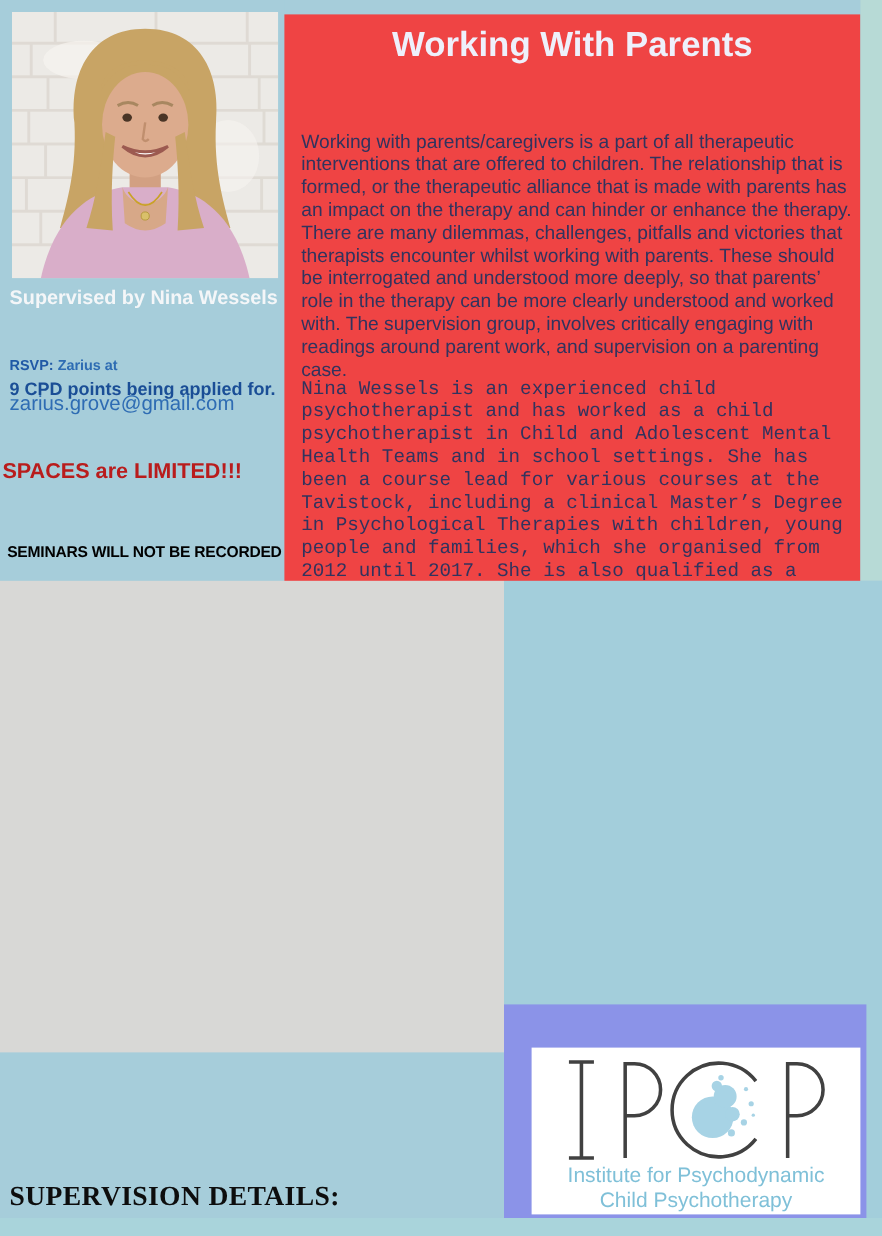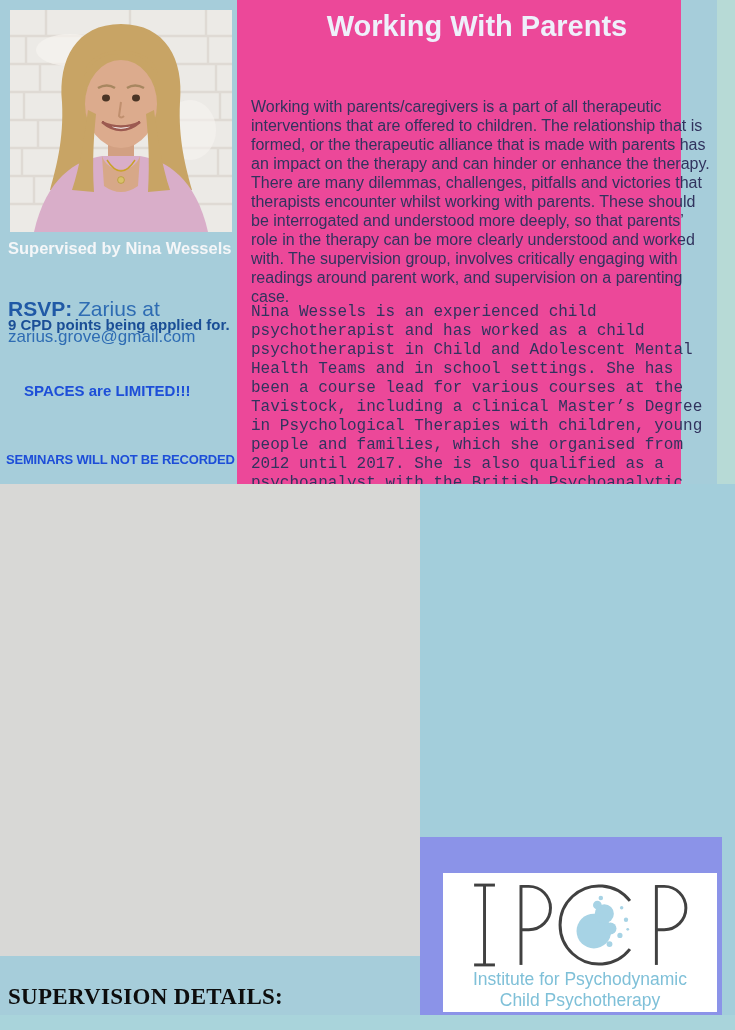--- a/index.html
+++ b/index.html
@@ -2,41 +2,41 @@
 <html><head>
 <meta charset="utf-8">
 <style>
   * { margin:0; padding:0; box-sizing:border-box; }
   html,body { width:735px; }
   body { font-family:"Liberation Sans", sans-serif; }
   .canvas { position:relative; width:735px; height:1030px; overflow:hidden; background:#a6cdda; }
 
   
   .sidebar-top   { position:absolute; left:0;   top:0; width:237px; height:440px; background:#a6cdda; }
-  .main-top      { position:absolute; left:237px; top:0; width:444px; height:484px; background:#ec4899; }
+  .main-top      { position:absolute; left:237px; top:12px; width:480px; height:484px; background:#ef4444; }
   .strip-right   { position:absolute; left:717px; top:0; width:18px;  height:484px; background:#b7dad6; }
 
   
-  .gray-panel    { position:absolute; left:0;    top:484px; width:420px; height:472px; background:#d8d8d6;font-family:Liberation Serif, serif; }
+  .gray-panel    { position:absolute; left:0;    top:484px; width:420px; height:393px; background:#d8d8d6;font-family:Liberation Serif, serif; }
   .payment-panel { position:absolute; left:420px; top:484px; width:315px; height:531px; background:#a3cedb; }
   .ipcp-panel    { position:absolute; left:420px; top:837px; width:302px; height:178px; background:#8b93e8; }
   .bottom-strip  { position:absolute; left:0; top:1015px; width:735px; height:15px; background:#a9d4db; }
 
   
   .photo-frame { position:absolute; left:10px; top:10px; width:222px; height:222px; overflow:hidden; }
 
   
   .supervised { position:absolute; left:8px; top:239px; width:228px; font-size:16.5px; font-weight:bold;
                 color:#f4f6f8; white-space:nowrap; }
   .cpd       { position:absolute; left:8px; top:272px; font-size:15px; font-weight:bold; color:#1a4e96; white-space:nowrap;margin-top:44px; }
-  .rsvp-line { position:absolute; left:8px; top:297px; font-size:21px; color:#2e6cb3; }
+  .rsvp-line { position:absolute; left:8px; top:297px; font-size:12px; color:#2e6cb3;font-weight:bold; }
   .rsvp-line b { color:#2059a6; }
   .rsvp-email{ position:absolute; left:8px; top:327px; font-size:17px; color:#2e6cb3; }
-  .spaces    { position:absolute; left:24px; top:382px; font-size:15px; font-weight:bold; color:#1d4ed8; white-space:nowrap; }
-  .seminars  { position:absolute; left:6px; top:452px; font-size:13px; font-weight:bold; color:#1d4ed8;
+  .spaces    { position:absolute; left:2px; top:382px; font-size:18px; font-weight:bold; color:#b91c1c; white-space:nowrap; }
+  .seminars  { position:absolute; left:6px; top:452px; font-size:13px; font-weight:bold; color:#000000;
                letter-spacing:-0.2px; white-space:nowrap; }
 
   
   .flyer-title { position:absolute; left:0; top:10px; width:480px; text-align:center; font-size:29px;
                  font-weight:bold; color:#eef0fb; line-height:1.16; }
   .para { position:absolute; left:14px; width:462px; font-size:16px; line-height:1.19; color:#31335e; }
   .para-1 { top:97px; }
   .para-2 { top:303px;font-family:Liberation Mono, monospace; }
 
   

